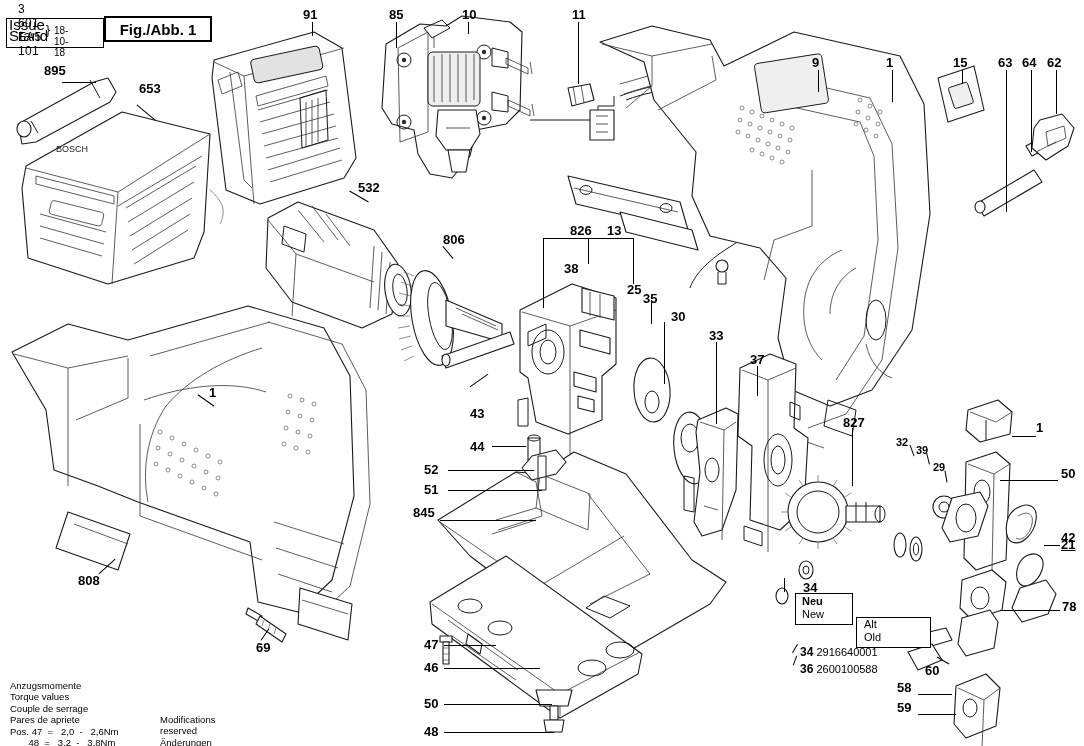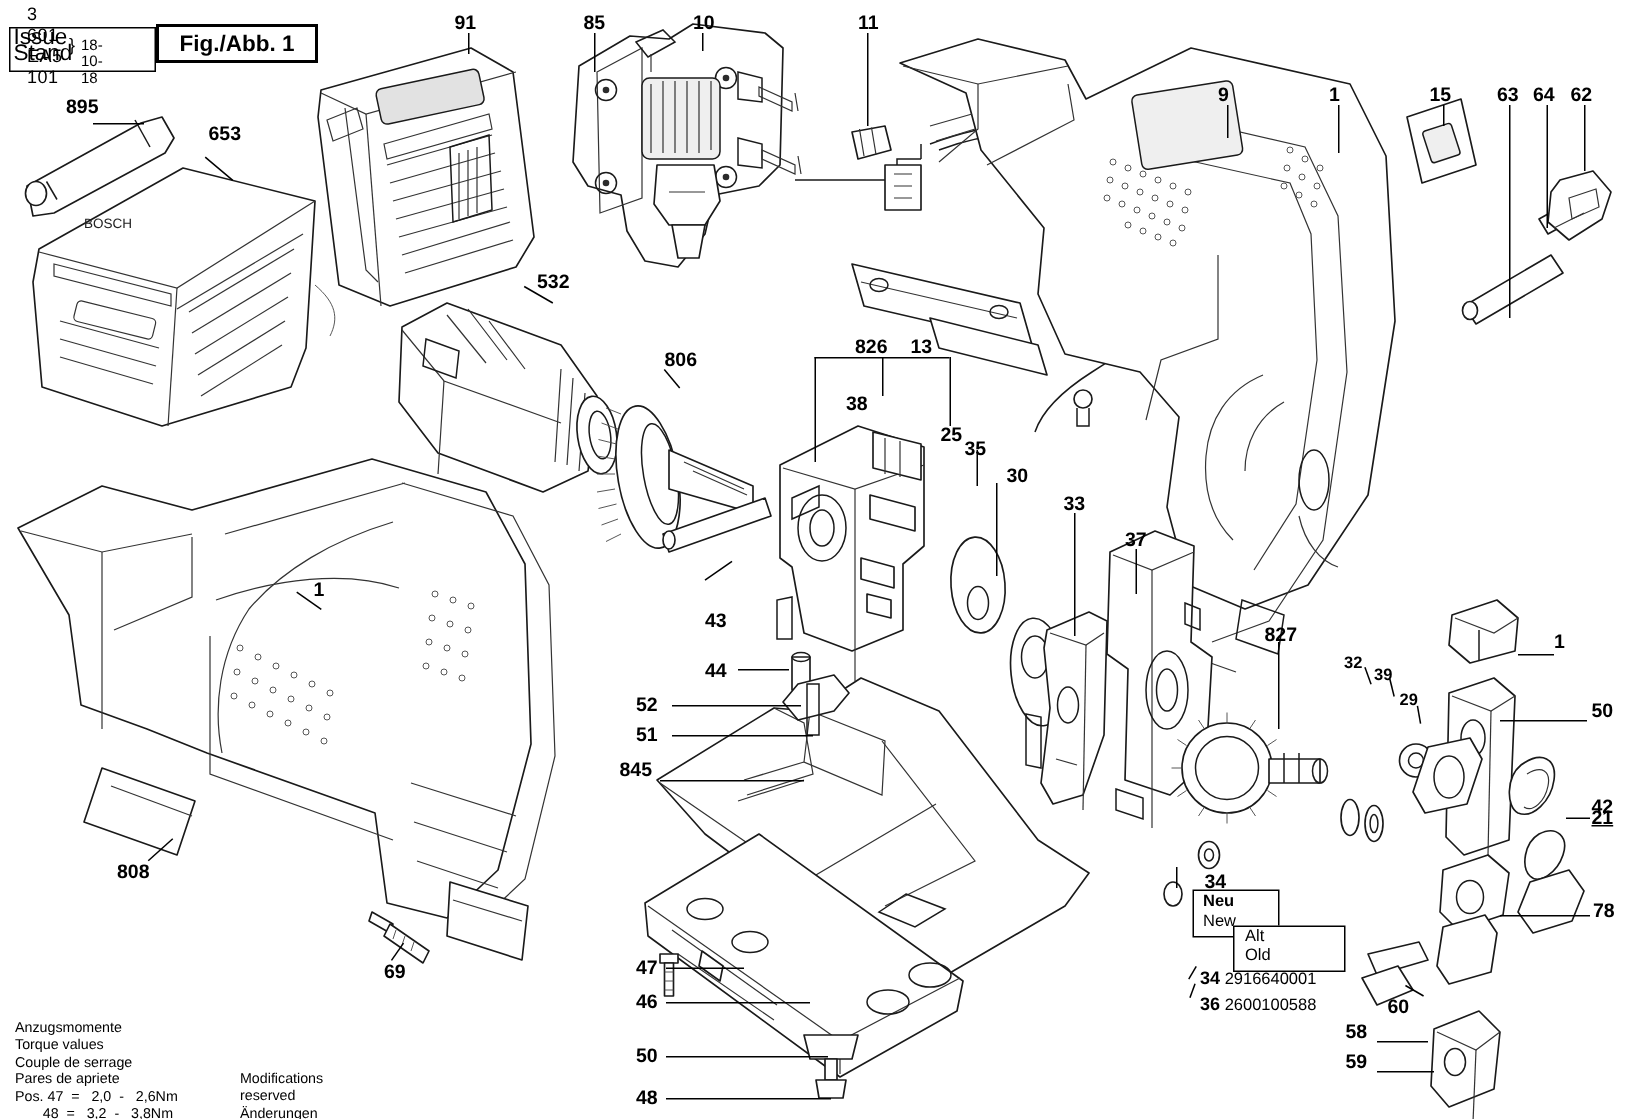--- a/index.html
+++ b/index.html
@@ -27,21 +27,21 @@
   
   .lbl { position:absolute; font-size:13px; font-weight:bold; line-height:13px; }
   .lbl.sm { font-size:11px; font-weight:bold; }
 
   
   .note-box { position:absolute; border:1px solid #000; background:#fff; }
   .note-new { left:795px; top:593px; width:56px; height:30px; }
   .note-new .t { position:absolute; left:6px; top:1px; font-size:11px; font-weight:bold;}
   .note-new .t2 { position:absolute; left:6px; top:14px; font-size:11px; }
 
-  .note-old { left:822px; top:617px; width:73px; height:29px; }
+  .note-old { left:856px; top:617px; width:73px; height:29px; }
   .note-old .t { position:absolute; left:7px; top:0px; font-size:11px; }
   .note-old .t2 { position:absolute; left:7px; top:13px; font-size:11px; }
 
   .pn-row { position:absolute; font-size:11px; }
   .pn-row b { font-size:12px; }
 
   
   .ln { position:absolute; background:#000; }
   .ln.h { height:1px; }
   .ln.v { width:1px; }

